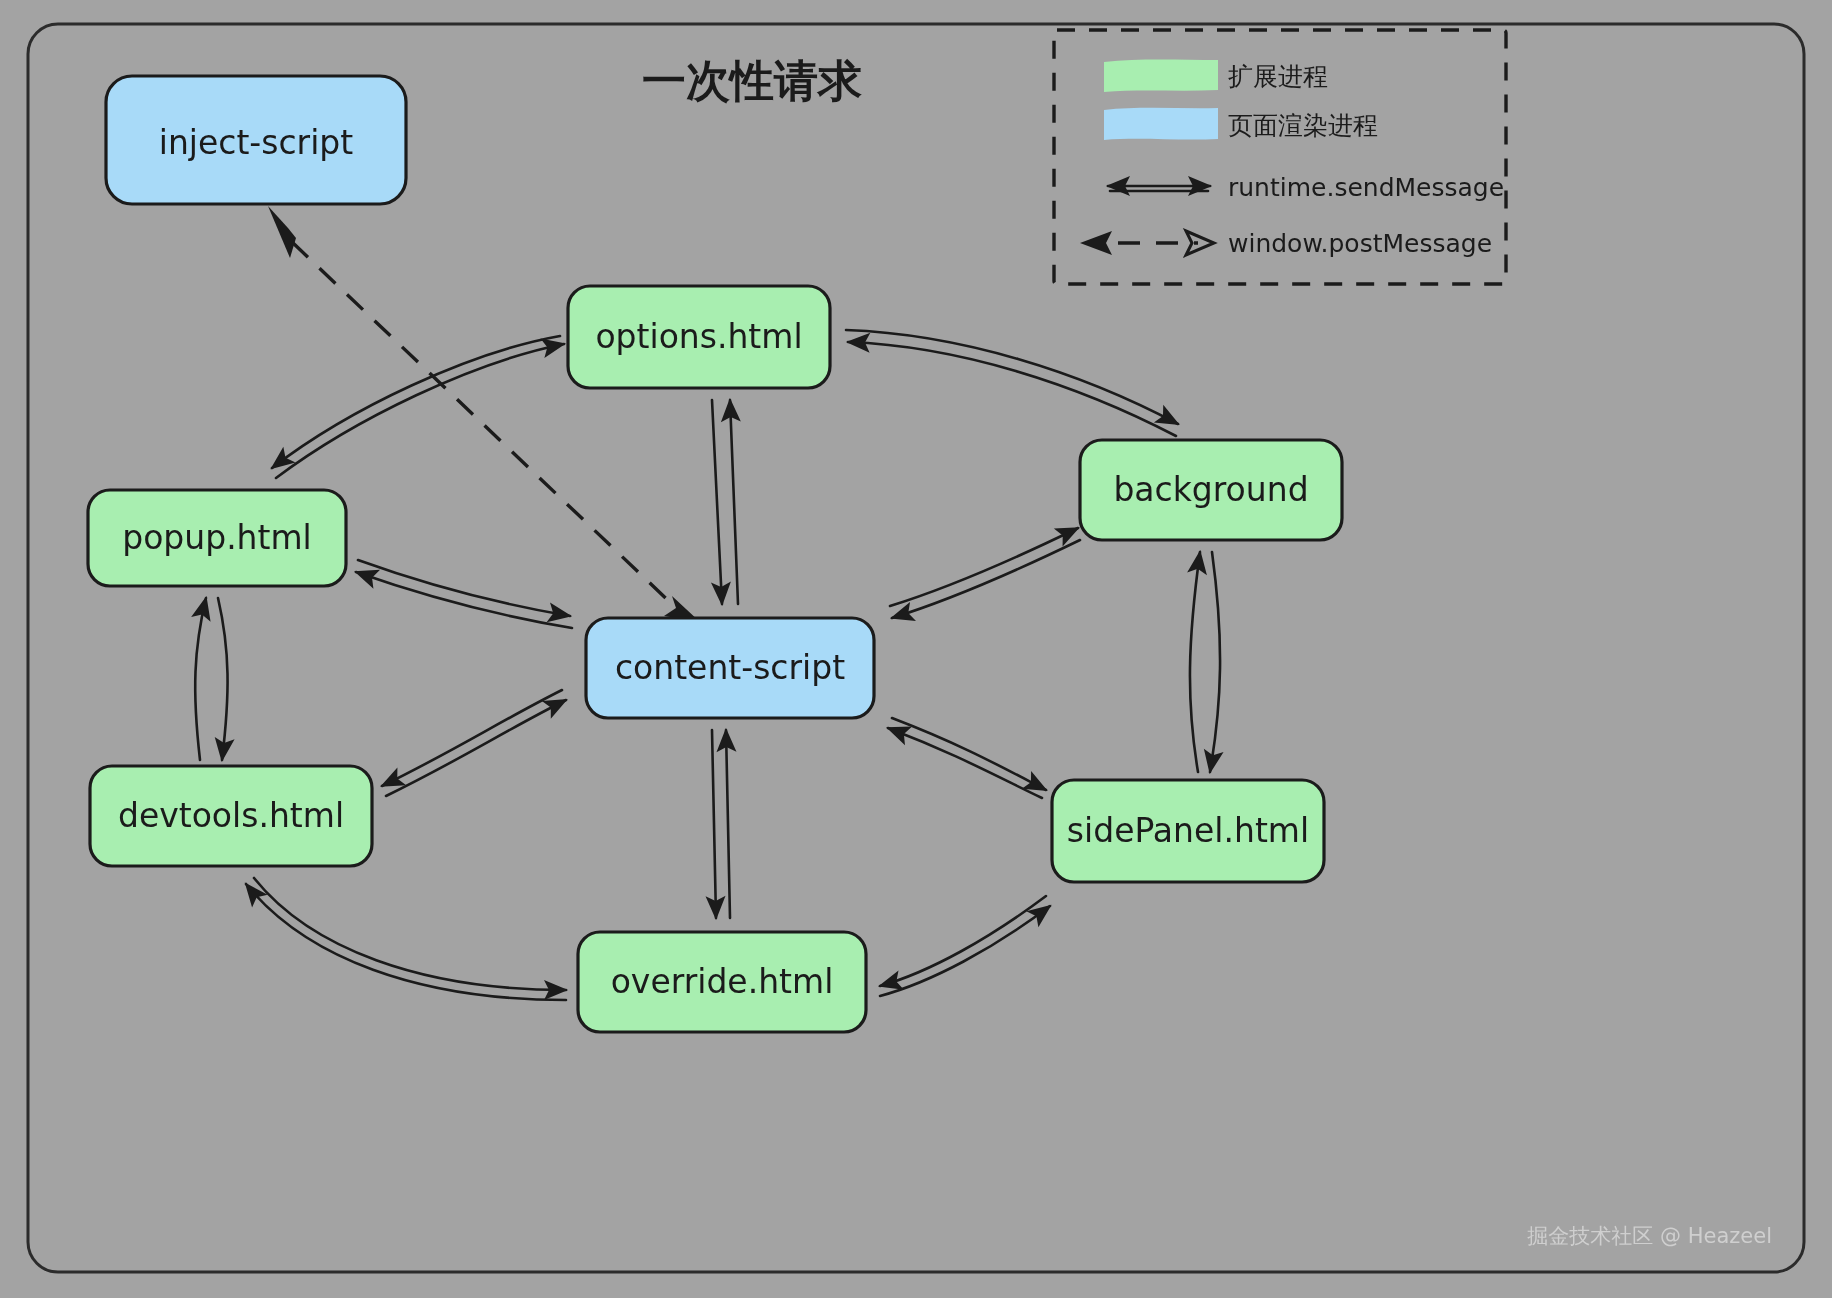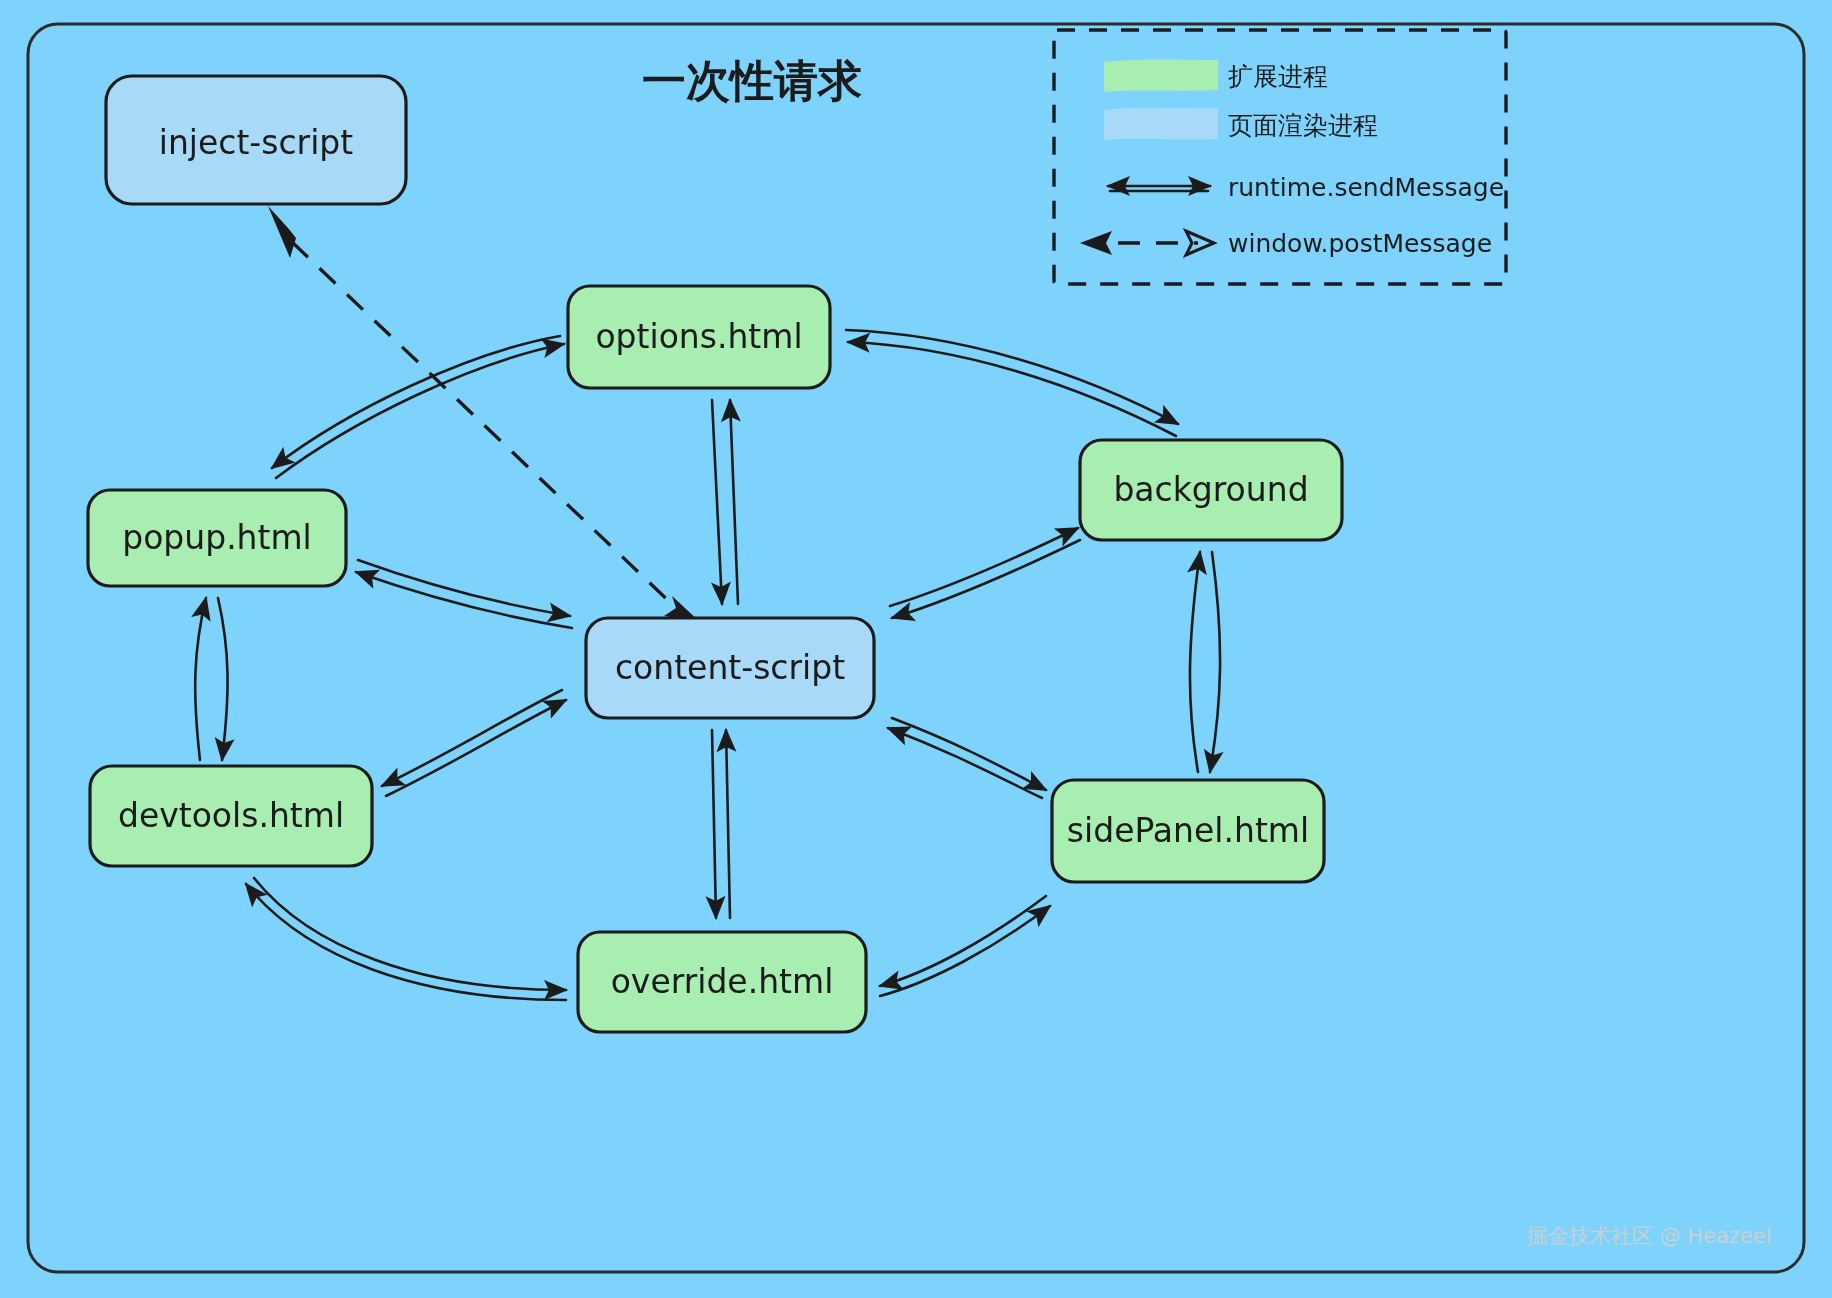--- a/index.html
+++ b/index.html
@@ -1,17 +1,17 @@
 <!DOCTYPE html>
 <html><head>
 <meta charset="utf-8">
 <style>
   html,body{margin:0;padding:0;background:#ffffff;}
   body{font-family:"DejaVu Sans","Liberation Sans",sans-serif;}
-  #stage{position:relative;width:1832px;height:1298px;background:#7dd3fc;overflow:hidden;}
+  #stage{position:relative;width:1832px;height:1298px;background:#a3a3a3;overflow:hidden;}
   svg{display:block;}
   .node-label{font-family:"DejaVu Sans","Liberation Sans",sans-serif;font-size:33px;fill:#1b1b1b;}
   .legend-text{font-family:"DejaVu Sans","Liberation Sans",sans-serif;font-size:25px;fill:#1b1b1b;}
   .legend-text-cn{font-family:"DejaVu Sans","Liberation Sans",sans-serif;font-size:25px;fill:#1b1b1b;}
   .title-text{font-family:"DejaVu Sans","Liberation Sans",sans-serif;font-size:44px;fill:#1b1b1b;font-weight:600;}
   .watermark{font-family:"DejaVu Sans","Liberation Sans",sans-serif;font-size:21px;fill:#cfcfcf;}
   .edge{fill:none;stroke:#1b1b1b;stroke-width:2.6;stroke-linecap:round;stroke-linejoin:round;}
   .edge-dash{fill:none;stroke:#1b1b1b;stroke-width:3.4;stroke-linecap:butt;stroke-dasharray:22 16;}
   .nodebox-stroke{stroke:#1b1b1b;stroke-width:3.2;stroke-linejoin:round;}
   .frame{fill:none;stroke:#2b2b2b;stroke-width:3;}

